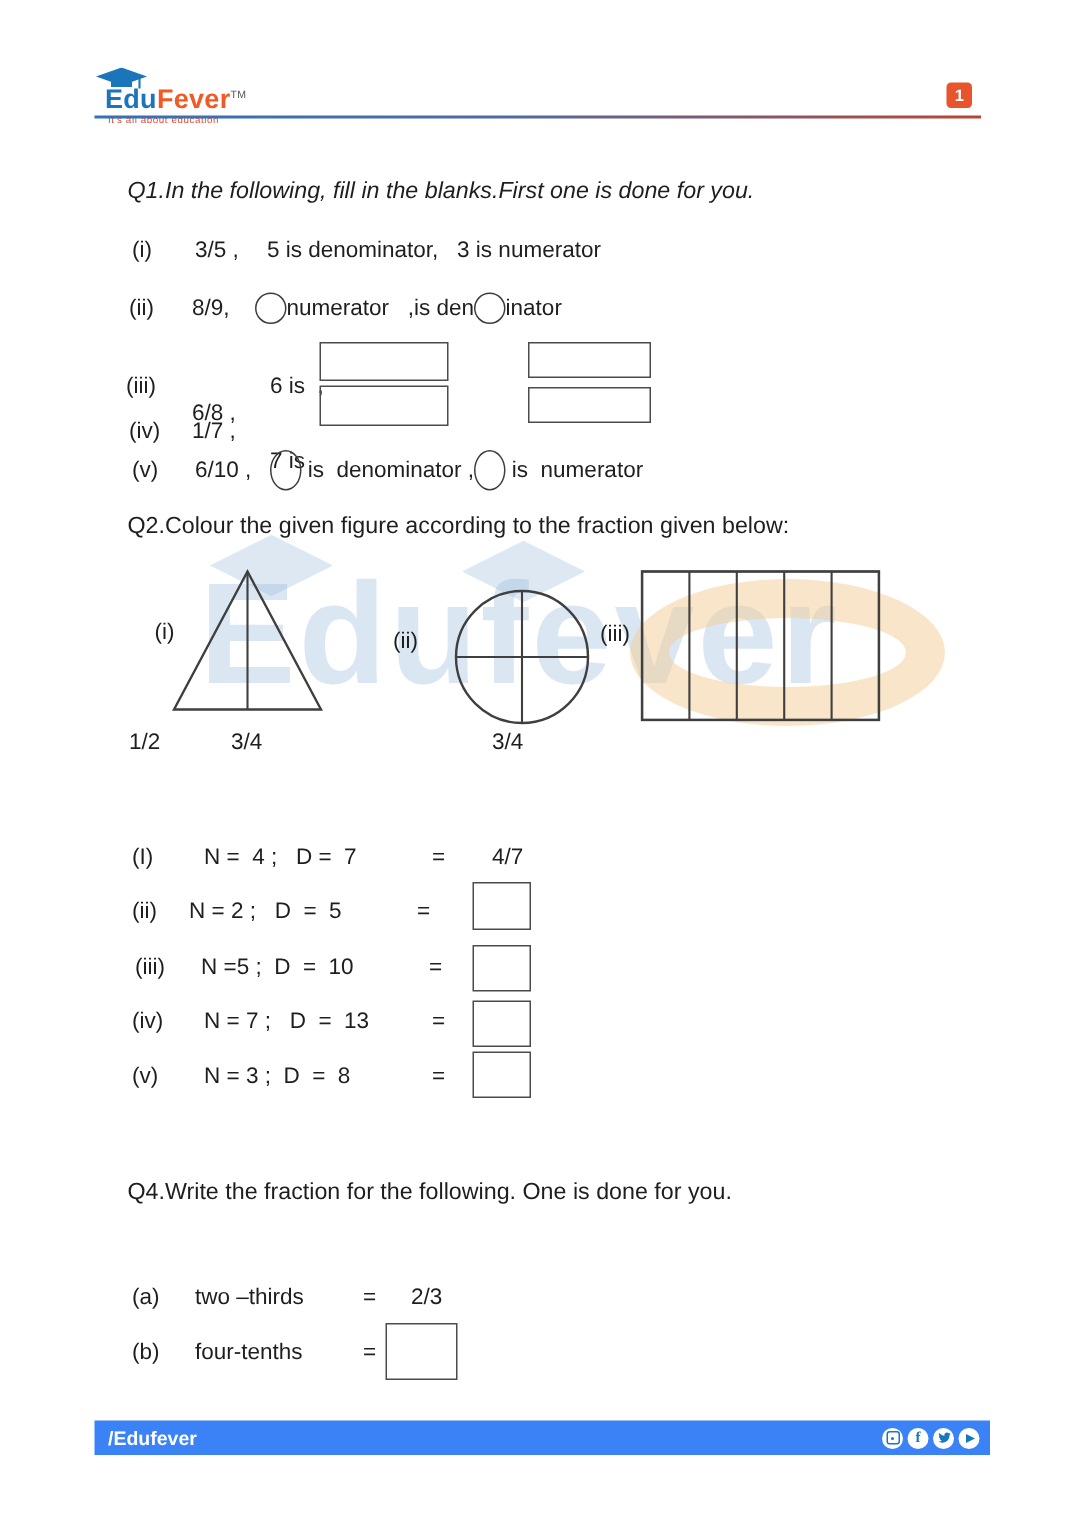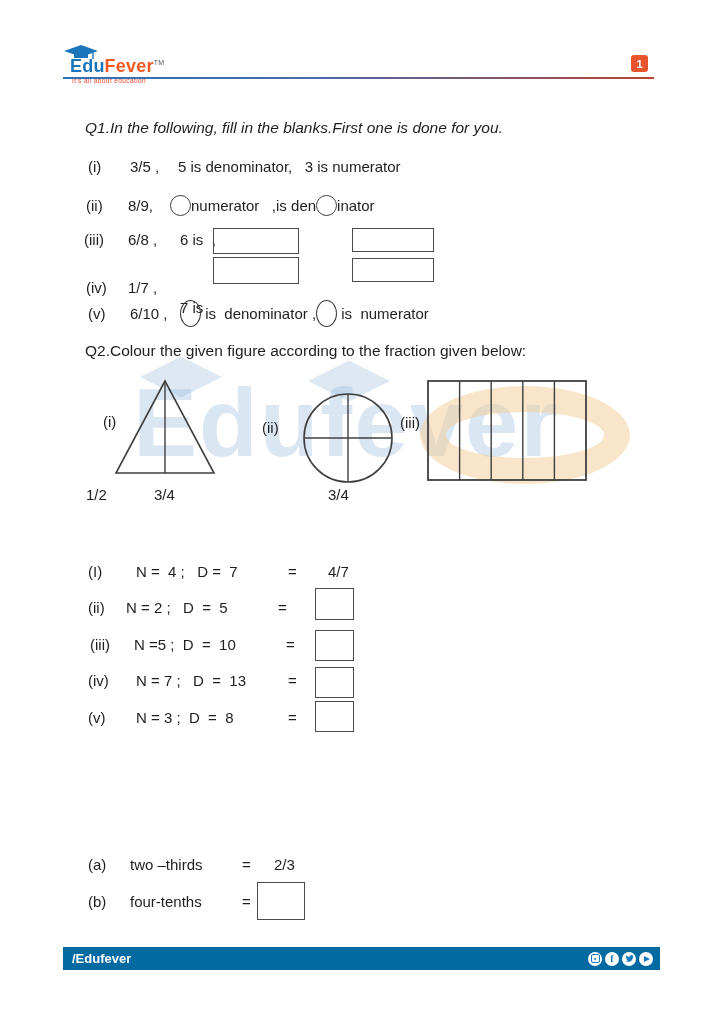--- a/index.html
+++ b/index.html
@@ -50,21 +50,21 @@
   .n1 { display:inline-block; width:42px; }
   .n3 { display:inline-block; width:48px; }
   .exp { display:inline-block; width:152px; }
   .eqs { display:inline-block; width:12px; }
   .ansgap { margin-left:28px; font-weight:bold; }
   .n4 { display:inline-block; width:42px; }
   .name4 { display:inline-block; width:112px; }
 
   
   .footer-bar { position:absolute; left:63px; top:947px; width:597px; height:23px;
-    background:#0369a1; display:flex; align-items:center; z-index:3; }
+    background:#3b82f6; display:flex; align-items:center; z-index:3; }
   .footer-handle { color:#fff; font-size:13px; font-weight:bold; margin-left:9px; flex:0 0 auto; }
   .footer-icons { margin-left:auto; margin-right:7px; display:flex; gap:3px; align-items:center; }
   .sicon { width:14px; height:14px; background:#fff; border-radius:50%;
     display:flex; align-items:center; justify-content:center; }
   .ig-frame { width:7px; height:7px; border:1.3px solid #1878be; border-radius:2px;
     display:flex; align-items:center; justify-content:center; }
   .ig-dot { width:2px; height:2px; background:#1878be; border-radius:50%; }
   .fb-f { color:#1878be; font-size:10px; font-weight:bold; font-family:"Liberation Serif", serif; line-height:1; }
   .yt-play { width:0; height:0; border-top:3.5px solid transparent; border-bottom:3.5px solid transparent;
     border-left:6px solid #1878be; margin-left:1px; }
@@ -96,21 +96,21 @@
     <span class="n1">(ii)</span>
     <span style="width:34px; display:inline-block;">8/9,</span>
     <span class="blank-circle c-small" style="margin-left:8px;"></span>
     <span>numerator   ,is den</span>
     <span class="blank-circle c-small"></span>
     <span>inator</span>
   </div>
 
   <div class="row" style="left:84px; top:231px;">
     <span class="n1" style="width:44px;">(iii)</span>
-    <span style="width:38px; display:inline-block;">6/8 ,</span>
+    <span style="width:38px; display:inline-block;margin-top:36px;">6/8 ,</span>
     <span style="margin-left:14px;">6 is  ,</span>
   </div>
   <div class="blank-box" style="left:213px; top:228px; width:84px; height:24px;"></div>
   <div class="blank-box" style="left:352px; top:228px; width:80px; height:22px;"></div>
 
   <div class="row" style="left:86px; top:259px;">
     <span class="n1">(iv)</span>
     <span style="width:38px; display:inline-block;">1/7 ,</span>
     <span style="margin-left:14px;margin-top:40px;">7 is</span>
   </div>
@@ -188,20 +188,21 @@
   </div>
   <div class="blank-box" style="left:315px; top:667px; width:37px; height:29px;"></div>
 
   <div class="row" style="left:88px; top:709px;">
     <span class="n3">(v)</span>
     <span class="exp">N = 3 ;  D  =  8</span>
     <span class="eqs">=</span>
   </div>
   <div class="blank-box" style="left:315px; top:701px; width:37px; height:29px;"></div>
 
+  <div class="qtitle" style="left:85px; top:786px;">Q4.Write the fraction for the following. One is done for you.</div>
 
   <div class="row" style="left:88px; top:856px;">
     <span class="n4">(a)</span>
     <span class="name4">two –thirds</span>
     <span class="eqs">=</span>
     <span style="margin-left:20px;">2/3</span>
   </div>
 
   <div class="row" style="left:88px; top:893px;">
     <span class="n4">(b)</span>

